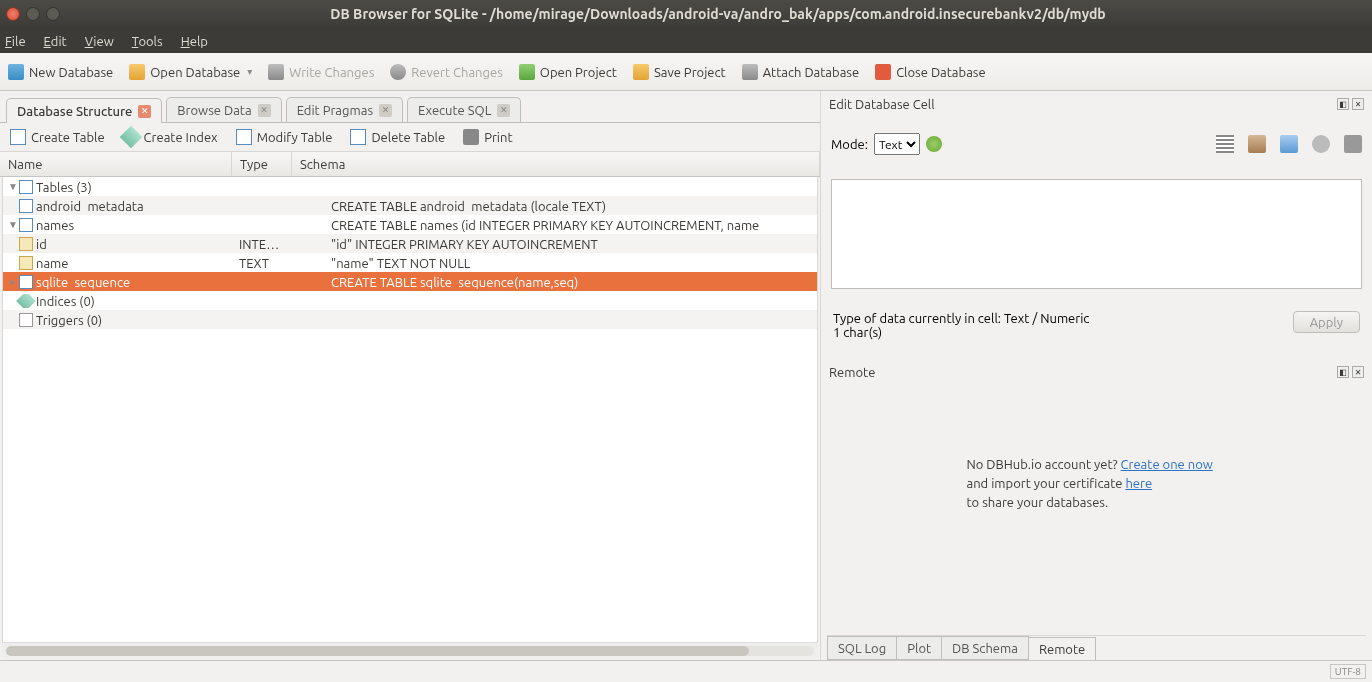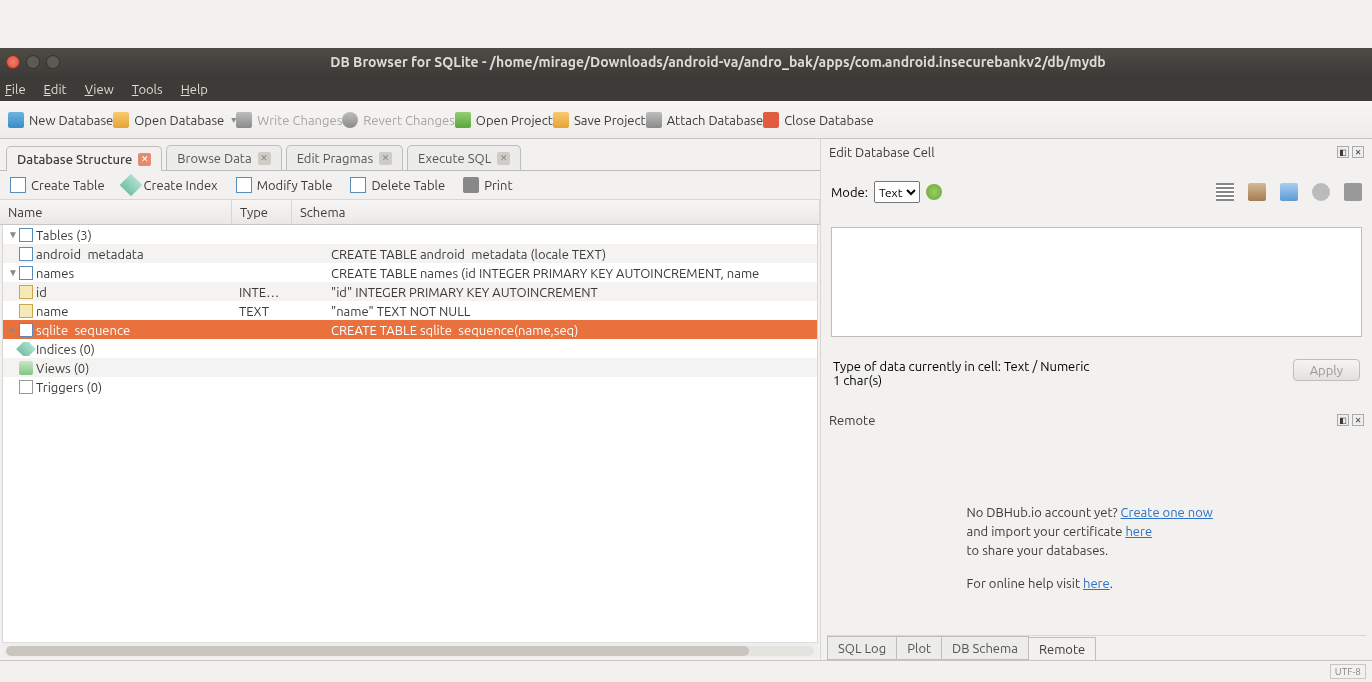--- a/index.html
+++ b/index.html
@@ -1,32 +1,32 @@
 <!DOCTYPE html>
 <html><head>
 <meta charset="utf-8">
 <style>
 * { box-sizing: border-box; margin: 0; padding: 0; font-family: "Ubuntu", "Liberation Sans", Arial, sans-serif; font-size: 13px; }
 body { background: #f2f1f0; width: 1372px; height: 682px; display: flex; flex-direction: column; overflow: hidden; }
 
 
-.titlebar { background: linear-gradient(#4c4b46,#3c3b37); height: 28px; display:flex; align-items:center; color:#dfdbd2; padding:0 6px;margin-top:48px; }
+.titlebar { background: linear-gradient(#4c4b46,#3c3b37); height: 28px; display:flex; align-items:center; color:#dfdbd2; padding:0 6px; }
 .titlebar .controls { display:flex; gap:6px; margin-right:10px;}
 .titlebar .ctrl { width:14px; height:14px; border-radius:50%; border:1px solid rgba(0,0,0,.4);}
 .ctrl.close { background: radial-gradient(#f08070,#d94b2f);}
 .ctrl.min,.ctrl.max { background:#5b5a53;}
 .titlebar .title { flex:1; text-align:center; font-weight:bold; font-size:14px;}
 
 
 .menubar { background:#3c3b37; height:25px; display:flex; align-items:center; padding:0 5px; gap:18px; color:#dfdbd2;}
 .menubar span { cursor:default;}
 .menubar span u { text-decoration:underline;}
 
 
-.toolbar { background:linear-gradient(#f7f6f5,#edece9); border-bottom:1px solid #c7c6c2; height:38px; display:flex; align-items:center; padding:0 8px; gap:0;}
+.toolbar { background:linear-gradient(#f7f6f5,#edece9); border-bottom:1px solid #c7c6c2; height:38px; display:flex; align-items:center; padding:0 8px; gap:16px;}
 .tbtn { display:flex; align-items:center; gap:5px; color:#3c3b37; cursor:default;}
 .tbtn.disabled { color:#a9a6a0;}
 .tico { width:16px; height:16px; display:inline-block;}
 .dropdown-arrow{ color:#888; font-size:10px; margin-left:2px;}
 
 
 .main { flex:1; display:flex; overflow:hidden;}
 .left { width:821px; display:flex; flex-direction:column; border-right:1px solid #d9d7d3;}
 .right { flex:1; display:flex; flex-direction:column; padding:4px 6px 0 6px; gap:14px;}
 
@@ -267,29 +267,20 @@
             <span class="tw"></span>
             <span class="tico small ic-tag"></span>
             <span>Indices (0)</span>
           </div>
           <div class="cell type"></div>
           <div class="cell schema"></div>
         </div>
         <div class="row">
           <div class="cell name indent0">
             <span class="tw"></span>
-            <span class="tico small ic-view"></span>
-            <span>Views (0)</span>
-          </div>
-          <div class="cell type"></div>
-          <div class="cell schema"></div>
-        </div>
-        <div class="row">
-          <div class="cell name indent0">
-            <span class="tw"></span>
             <span class="tico small ic-trig"></span>
             <span>Triggers (0)</span>
           </div>
           <div class="cell type"></div>
           <div class="cell schema"></div>
         </div>
       </div>
     <div class="hscroll">
         <div class="track">
           <div class="thumb"></div>
@@ -330,21 +321,20 @@
       <span>Remote</span>
       <div class="pt-icons">
           <div class="pi">◧</div>
           <div class="pi">✕</div>
         </div>
     </div>
     <div class="remote-body">
       <div class="txt">
         <span>No DBHub.io account yet? </span><a href="#">Create one now</a><span> and import your certificate </span><a href="#">here</a>
         <div>to share your databases.</div>
-        <div style="margin-top:14px;"><span>For online help visit </span><a href="#">here</a><span>.</span></div>
       </div>
     </div>
     <div class="bottom-tabs">
       <div class="btab">SQL Log</div>
       <div class="btab">Plot</div>
       <div class="btab">DB Schema</div>
       <div class="btab active">Remote</div>
     </div>
   </div>
 </div>

